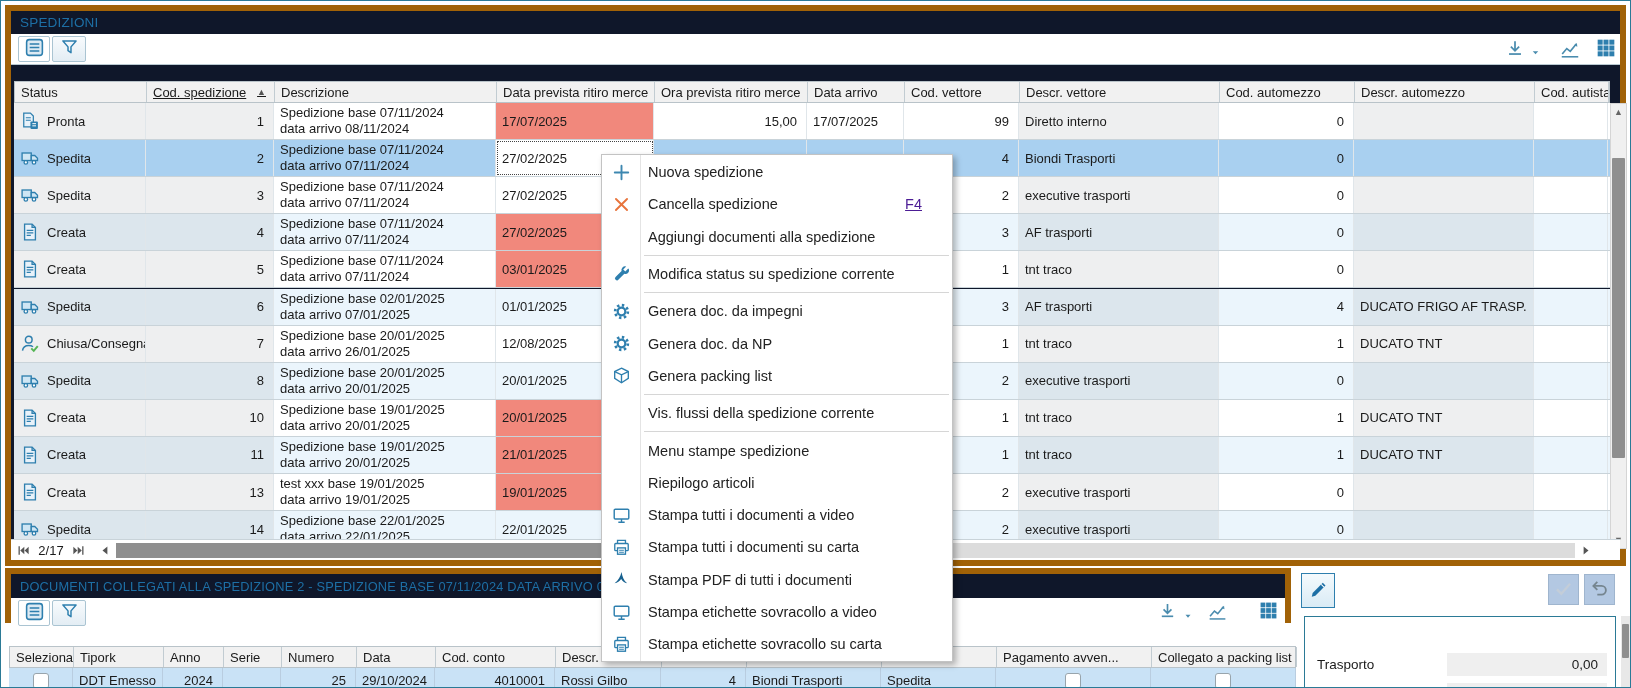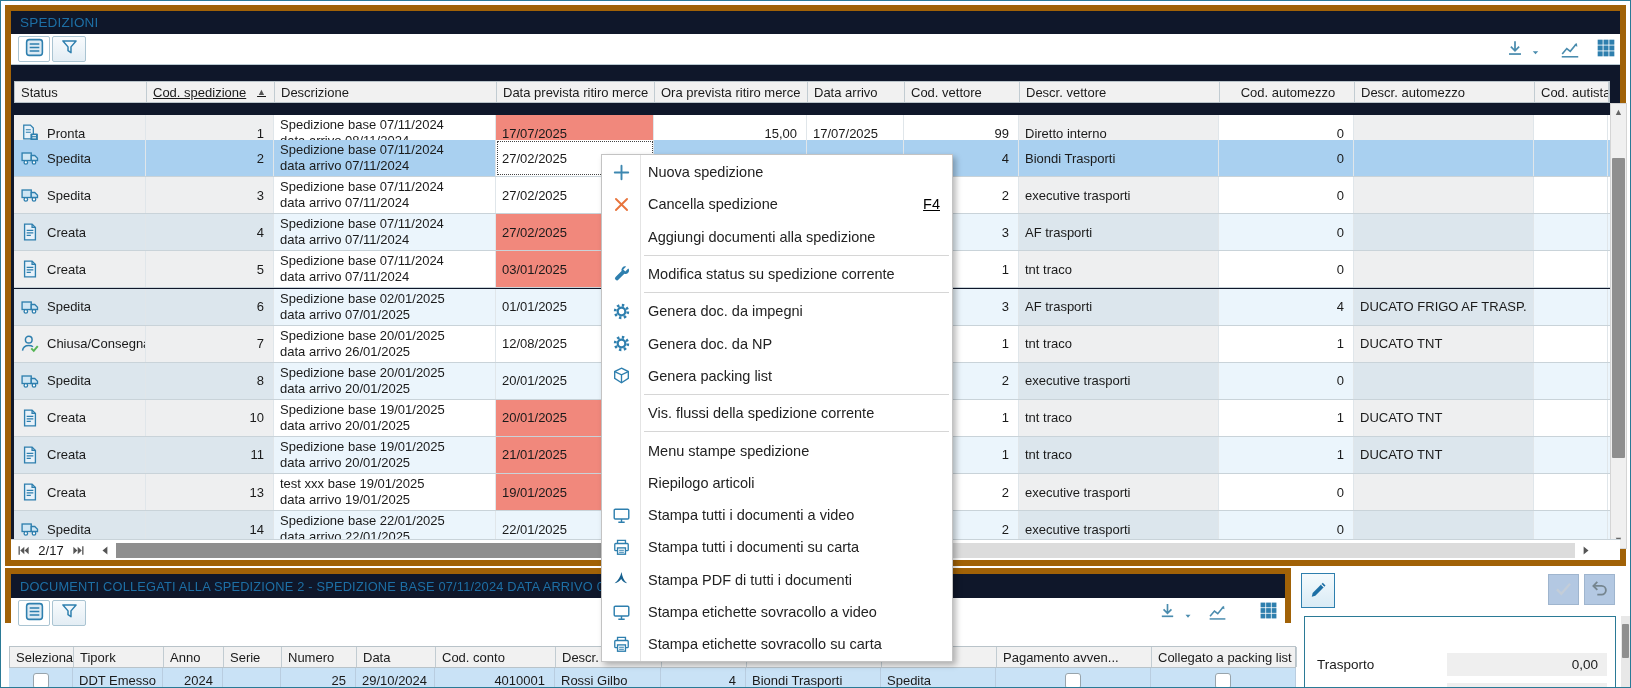--- a/index.html
+++ b/index.html
@@ -42,21 +42,21 @@
   .ppos{margin:0 4px;min-width:30px;text-align:center;}
   .htrack{position:relative;flex:1;height:15px;background:#dcdcdc;margin:0 2px;}
   .hthumb{position:absolute;top:0;height:15px;background:#8f8f8f;cursor:grab;}
   
   .menu{position:absolute;left:600px;top:153px;width:352px;background:#fff;border:1px solid #c3c3c3;
         box-shadow:3px 3px 6px rgba(0,0,0,.28);z-index:50;padding:1px 0;}
   .menu .gutter{position:absolute;left:38px;top:0;bottom:0;width:1px;background:#e4e4e4;}
   .mi{position:relative;display:flex;align-items:center;height:32.3px;font-size:14.5px;color:#222;cursor:pointer;}
   .mi .ic{width:38px;flex:none;display:flex;justify-content:center;}
   .mi .lbl{padding-left:8px;}
-  .mi .sc{margin-left:auto;padding-right:12px;color:#000000;text-decoration:underline;}
+  .mi .sc{margin-left:auto;padding-right:30px;color:#4c1d95;text-decoration:underline;}
   .msep{height:1px;background:#d6d6d6;margin:2px 3px 2px 42px;}
   
   .sqbtn{position:absolute;border:1px solid #9fb5ce;background:#b3c8e2;display:flex;align-items:center;
          justify-content:center;padding:0;cursor:pointer;}
   .editbtn{position:absolute;border:1px solid #2e7fae;background:linear-gradient(#f4fafd,#d9ebf5);
            display:flex;align-items:center;justify-content:center;padding:0;cursor:pointer;}
   .totali{position:absolute;left:1303px;top:615px;width:312px;height:80px;border:1px solid #2b7a96;background:#fff;}
   .totali .thead{position:absolute;left:0;top:0;right:0;height:29px;border-bottom:1px solid #9fc0cf;
                  display:flex;align-items:center;padding:0 12px;color:#1d6fa5;font-size:13.5px;}
   .totali .min{margin-left:auto;background:none;border:none;color:#1d6fa5;font-size:17px;cursor:pointer;padding:0;}
@@ -140,32 +140,32 @@
         </div>
         <div class="hcell" style="width: 97px;">
           <span>Data arrivo</span>
         </div>
         <div class="hcell" style="width: 115px;">
           <span>Cod. vettore</span>
         </div>
         <div class="hcell" style="width: 200px;">
           <span>Descr. vettore</span>
         </div>
-        <div class="hcell" style="width: 135px; justify-content: center;">
+        <div class="hcell" style="width: 135px;">
           <span>Cod. automezzo</span>
         </div>
         <div class="hcell" style="width: 180px;">
           <span>Descr. automezzo</span>
         </div>
         <div class="hcell" style="width: 74px;">
           <span>Cod. autista</span>
         </div>
       </div>
     <div style="position:absolute;left:3px;top:92px;width:1596px;height:446px;overflow:hidden;" id="tg-rows">
-        <div class="grow" style="top: 12px; width: 1596px;">
+        <div class="grow" style="top: 0px; width: 1596px;">
           <div class="cell gc" style="width: 132px;">
             <span class="sic">
               <svg width="20" height="20" viewBox="0 0 24 24" fill="none">
                 <path d="M4.5 2.5h8l3.5 3.5V19h-11.5z" fill="#e8f2fa" stroke="#2e7fae" stroke-width="1.5"></path>
                 <path d="M7 8h6M7 11h6" stroke="#2e7fae" stroke-width="1.3"></path>
                 <rect x="12.5" y="12.5" width="9" height="9" rx="1.2" fill="#2e7fae"></rect>
                 <path d="M14.8 15.2h4.4M14.8 17.8h4.4" stroke="#fff" stroke-width="1.2"></path>
               </svg>
             </span>
             <span class="slab">Pronta</span>

